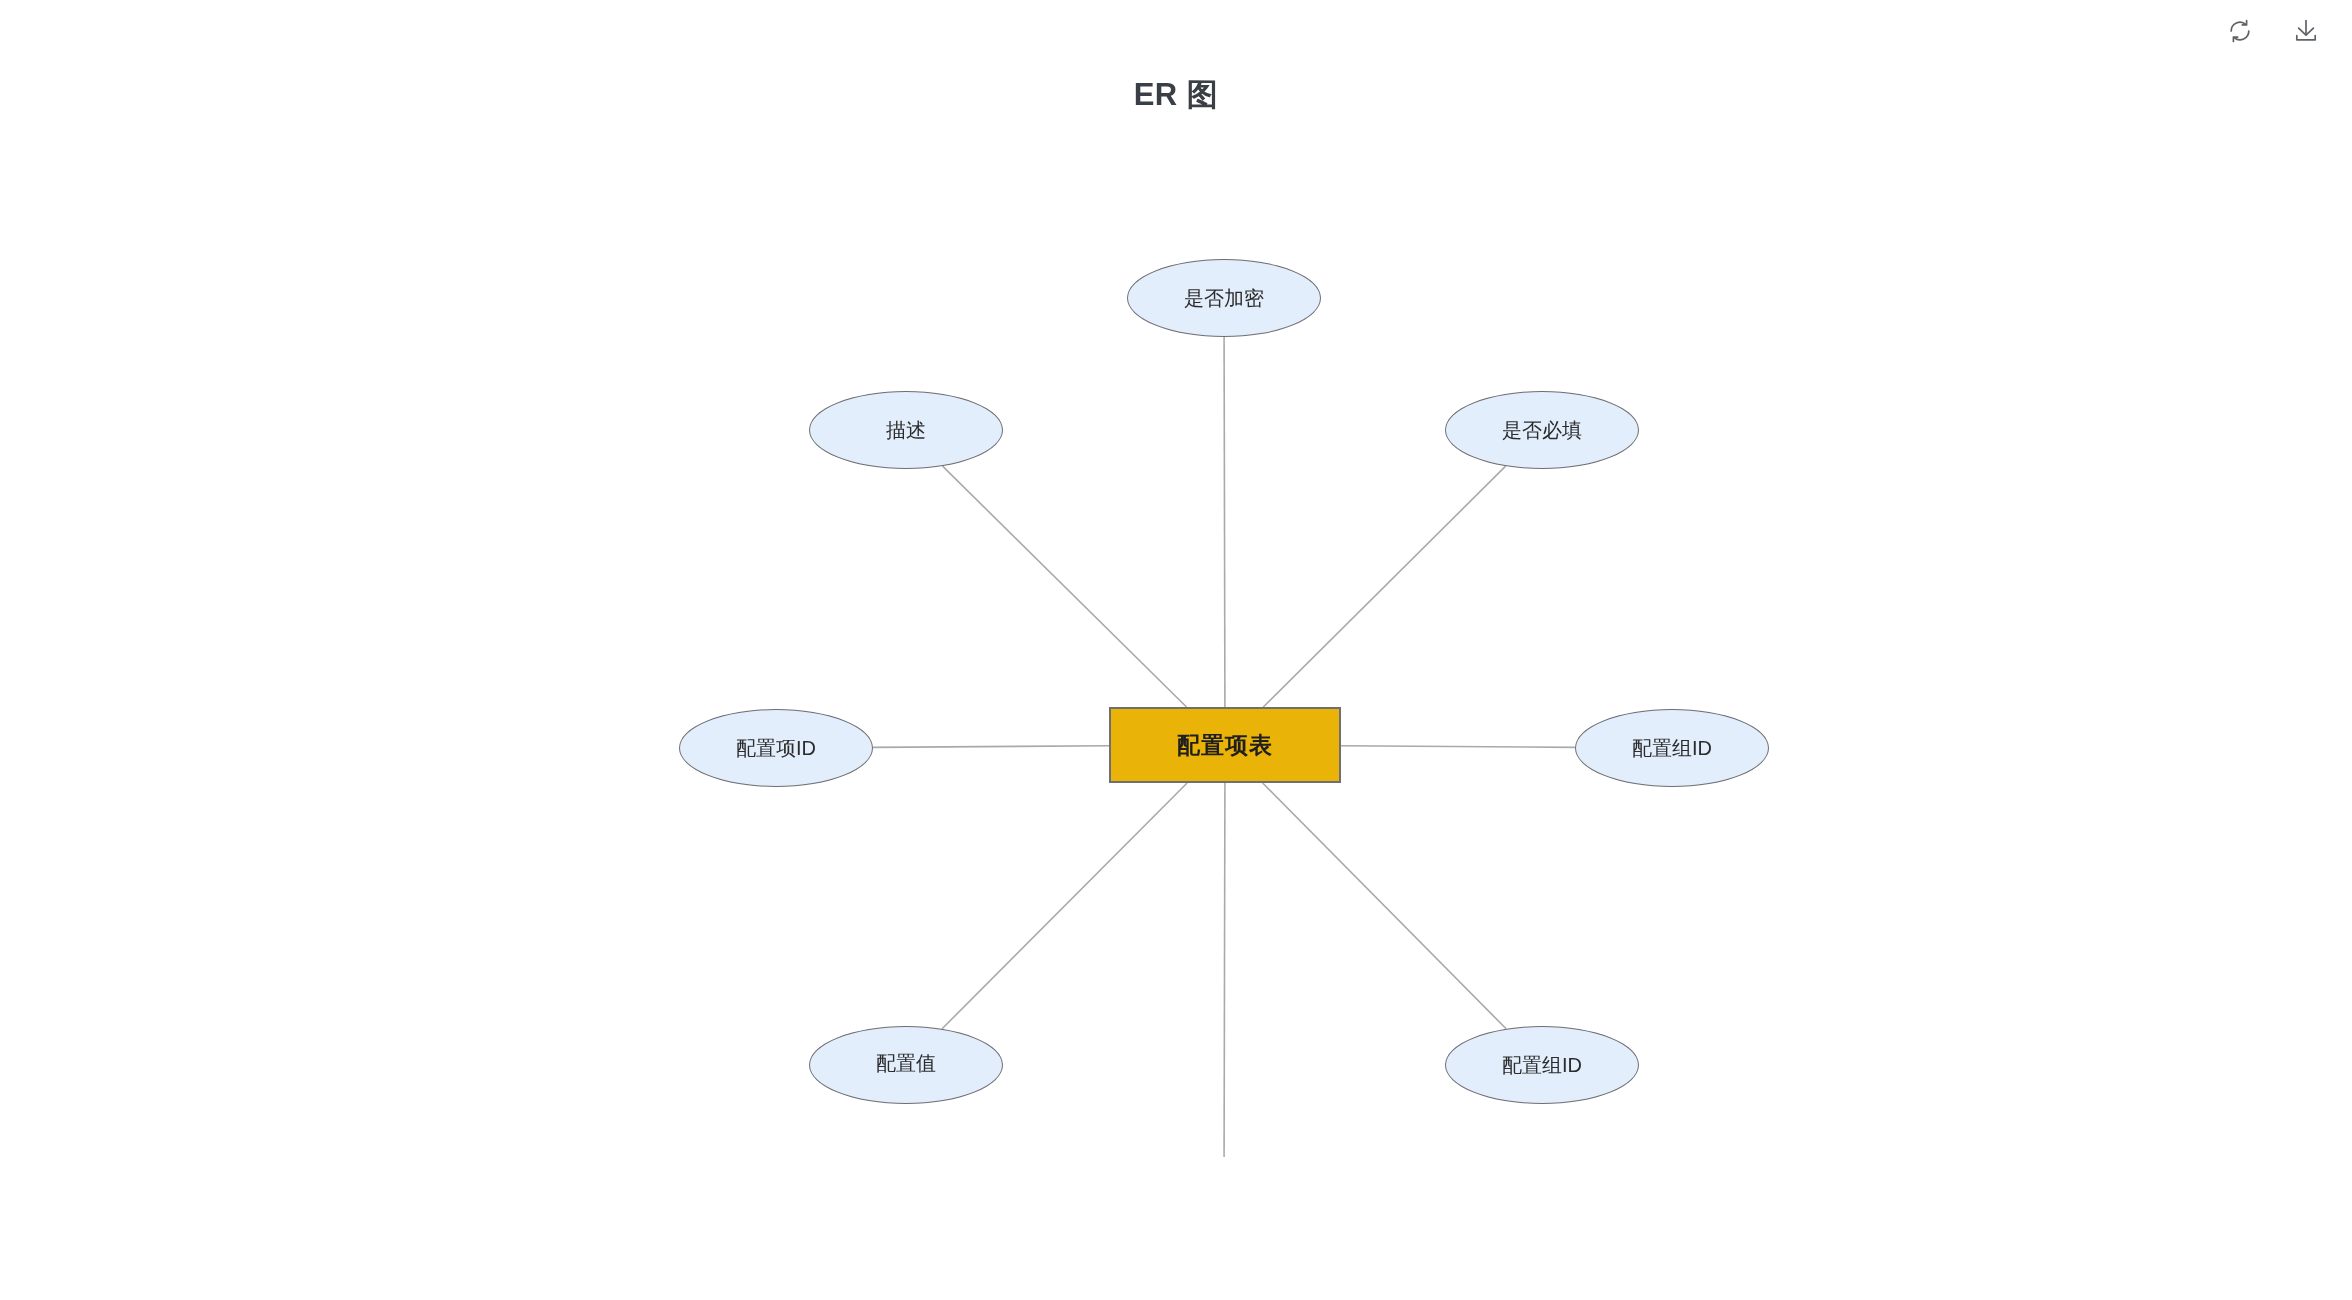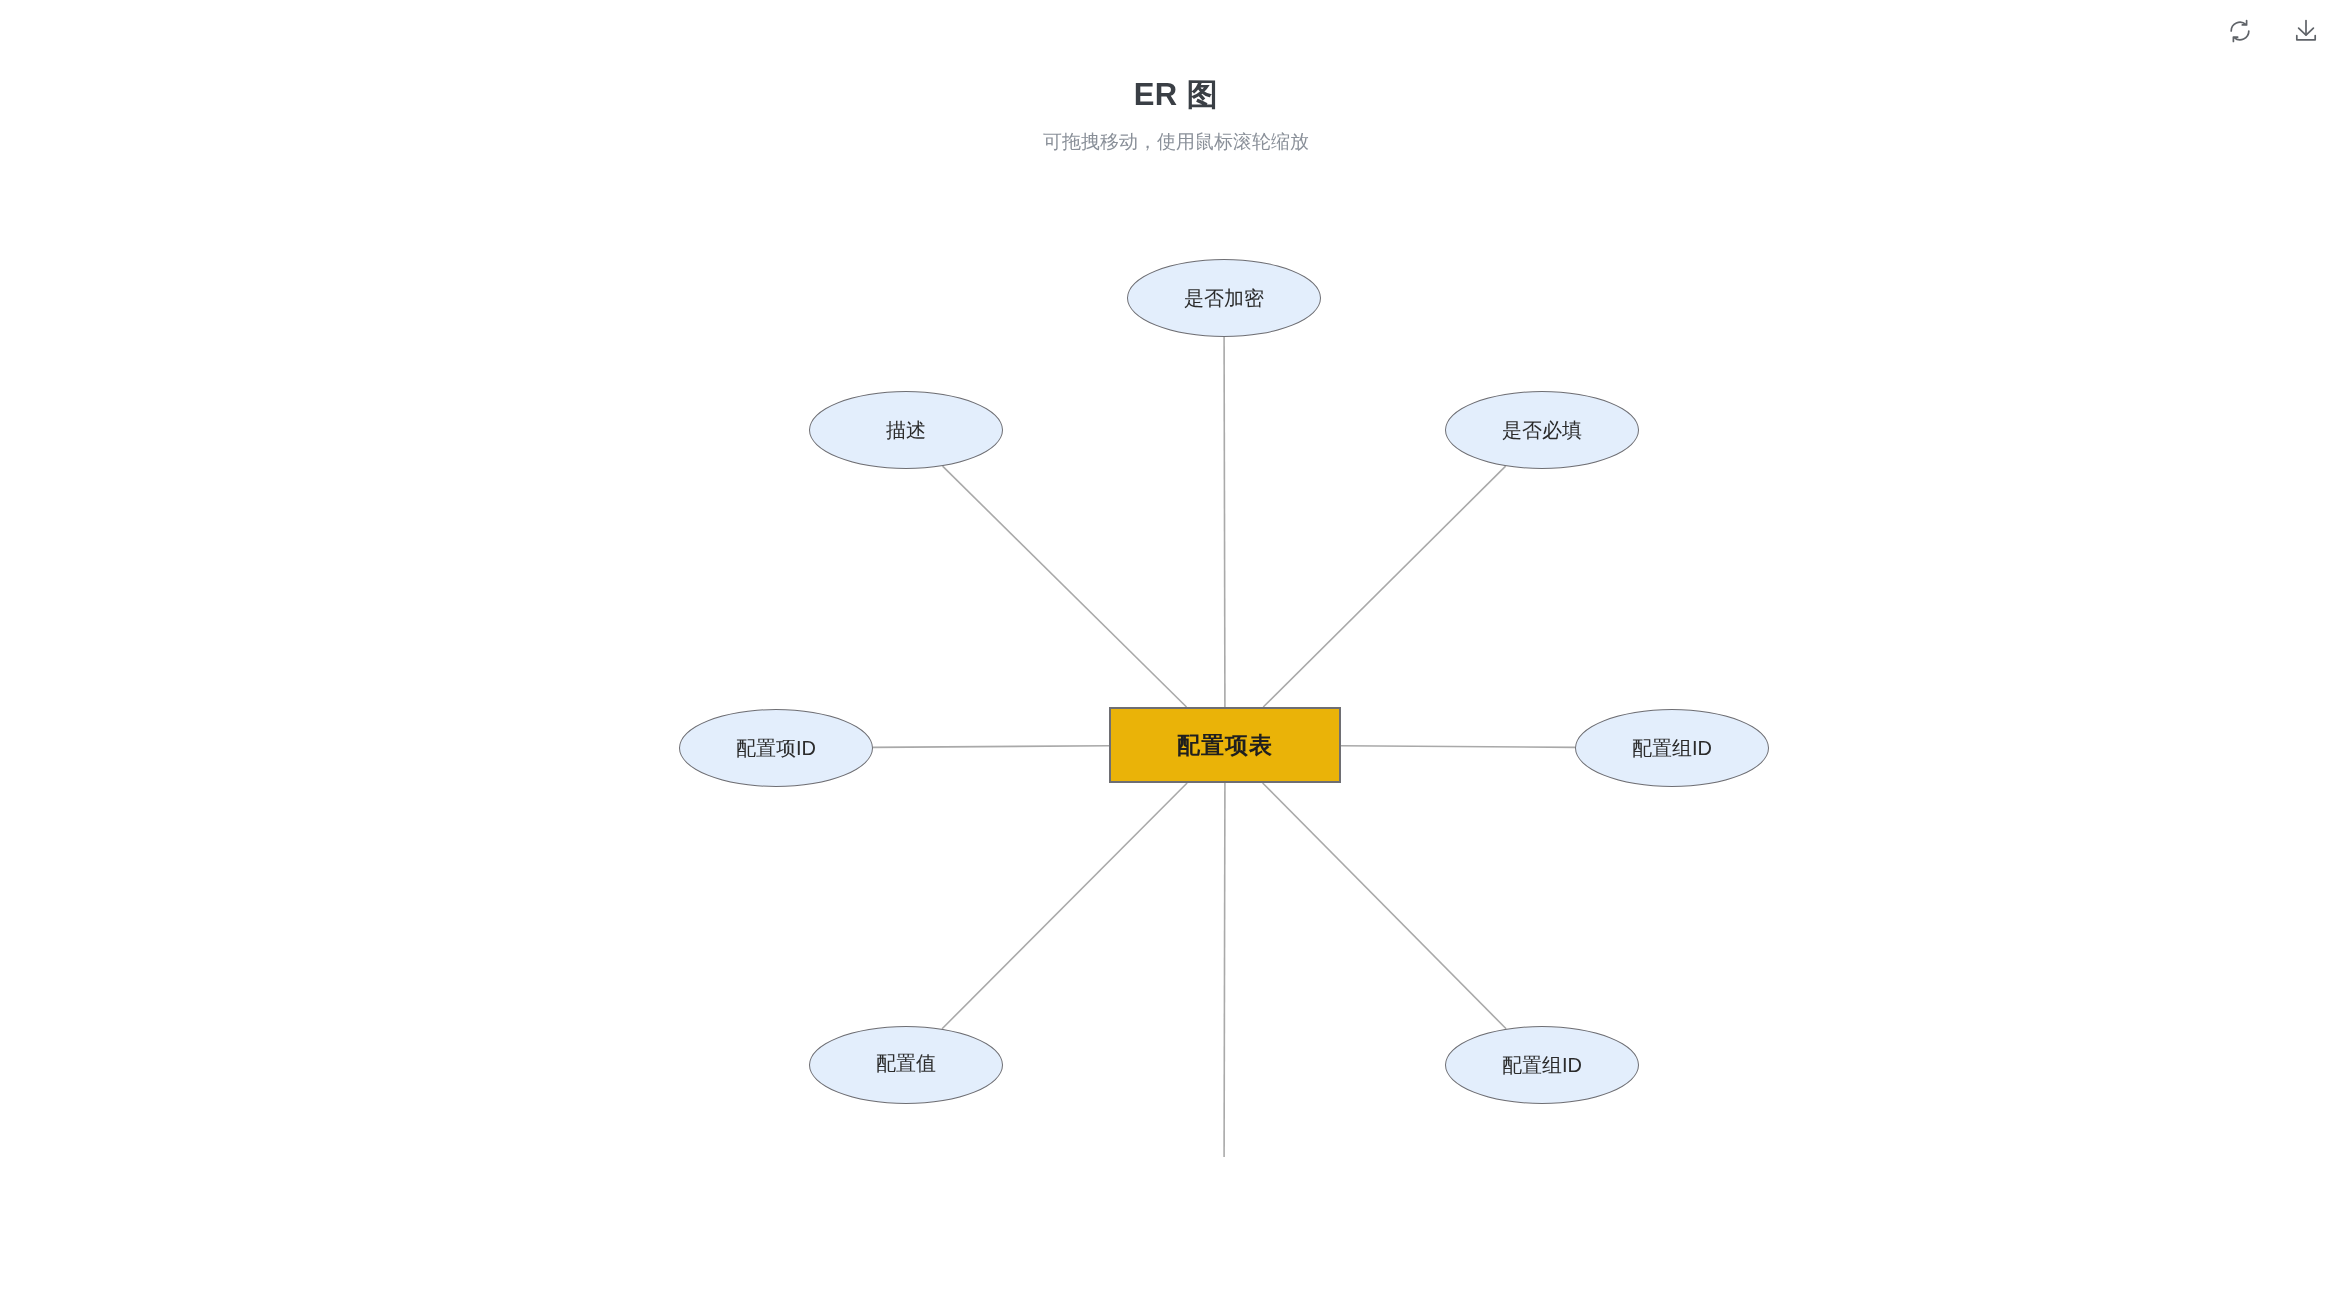--- a/index.html
+++ b/index.html
@@ -145,21 +145,20 @@
         <line x1="13" y1="2.6" x2="13" y2="16.6"></line>
         <polyline points="5.6,10.2 13,17.2 20.4,10.2"></polyline>
         <polyline points="3.8,17.6 3.8,21.8 22.2,21.8 22.2,17.6"></polyline>
       </svg>
     </span>
   </button>
 </div>
 
 <div id="header">
   <h1 id="page-title">ER 图</h1>
-  <p id="page-subtitle">可拖拽移动，使用鼠标滚轮缩放</p>
 </div>
 
 <div id="er-canvas">
   <svg id="er-svg" viewBox="0 0 2352 1300" preserveAspectRatio="none">
       <line x1="1224.9149888143177" y1="707" x2="1224.087248286854" y2="336.99998422370396" class="er-edge"></line>
       <line x1="1186.5174603174603" y1="707" x2="942.5793050255456" y2="466.1206303543789" class="er-edge"></line>
       <line x1="1263.2412698412697" y1="707" x2="1505.6176813865372" y2="466.15277717110644" class="er-edge"></line>
       <line x1="1109" y1="745.7750556792873" x2="872.9866089115034" y2="747.35198256852" class="er-edge"></line>
       <line x1="1341" y1="745.7785234899329" x2="1575.0135111622521" y2="747.3490839675319" class="er-edge"></line>
       <line x1="1187.11875" y1="783" x2="942.0874016552419" y2="1028.7994716938013" class="er-edge"></line>

